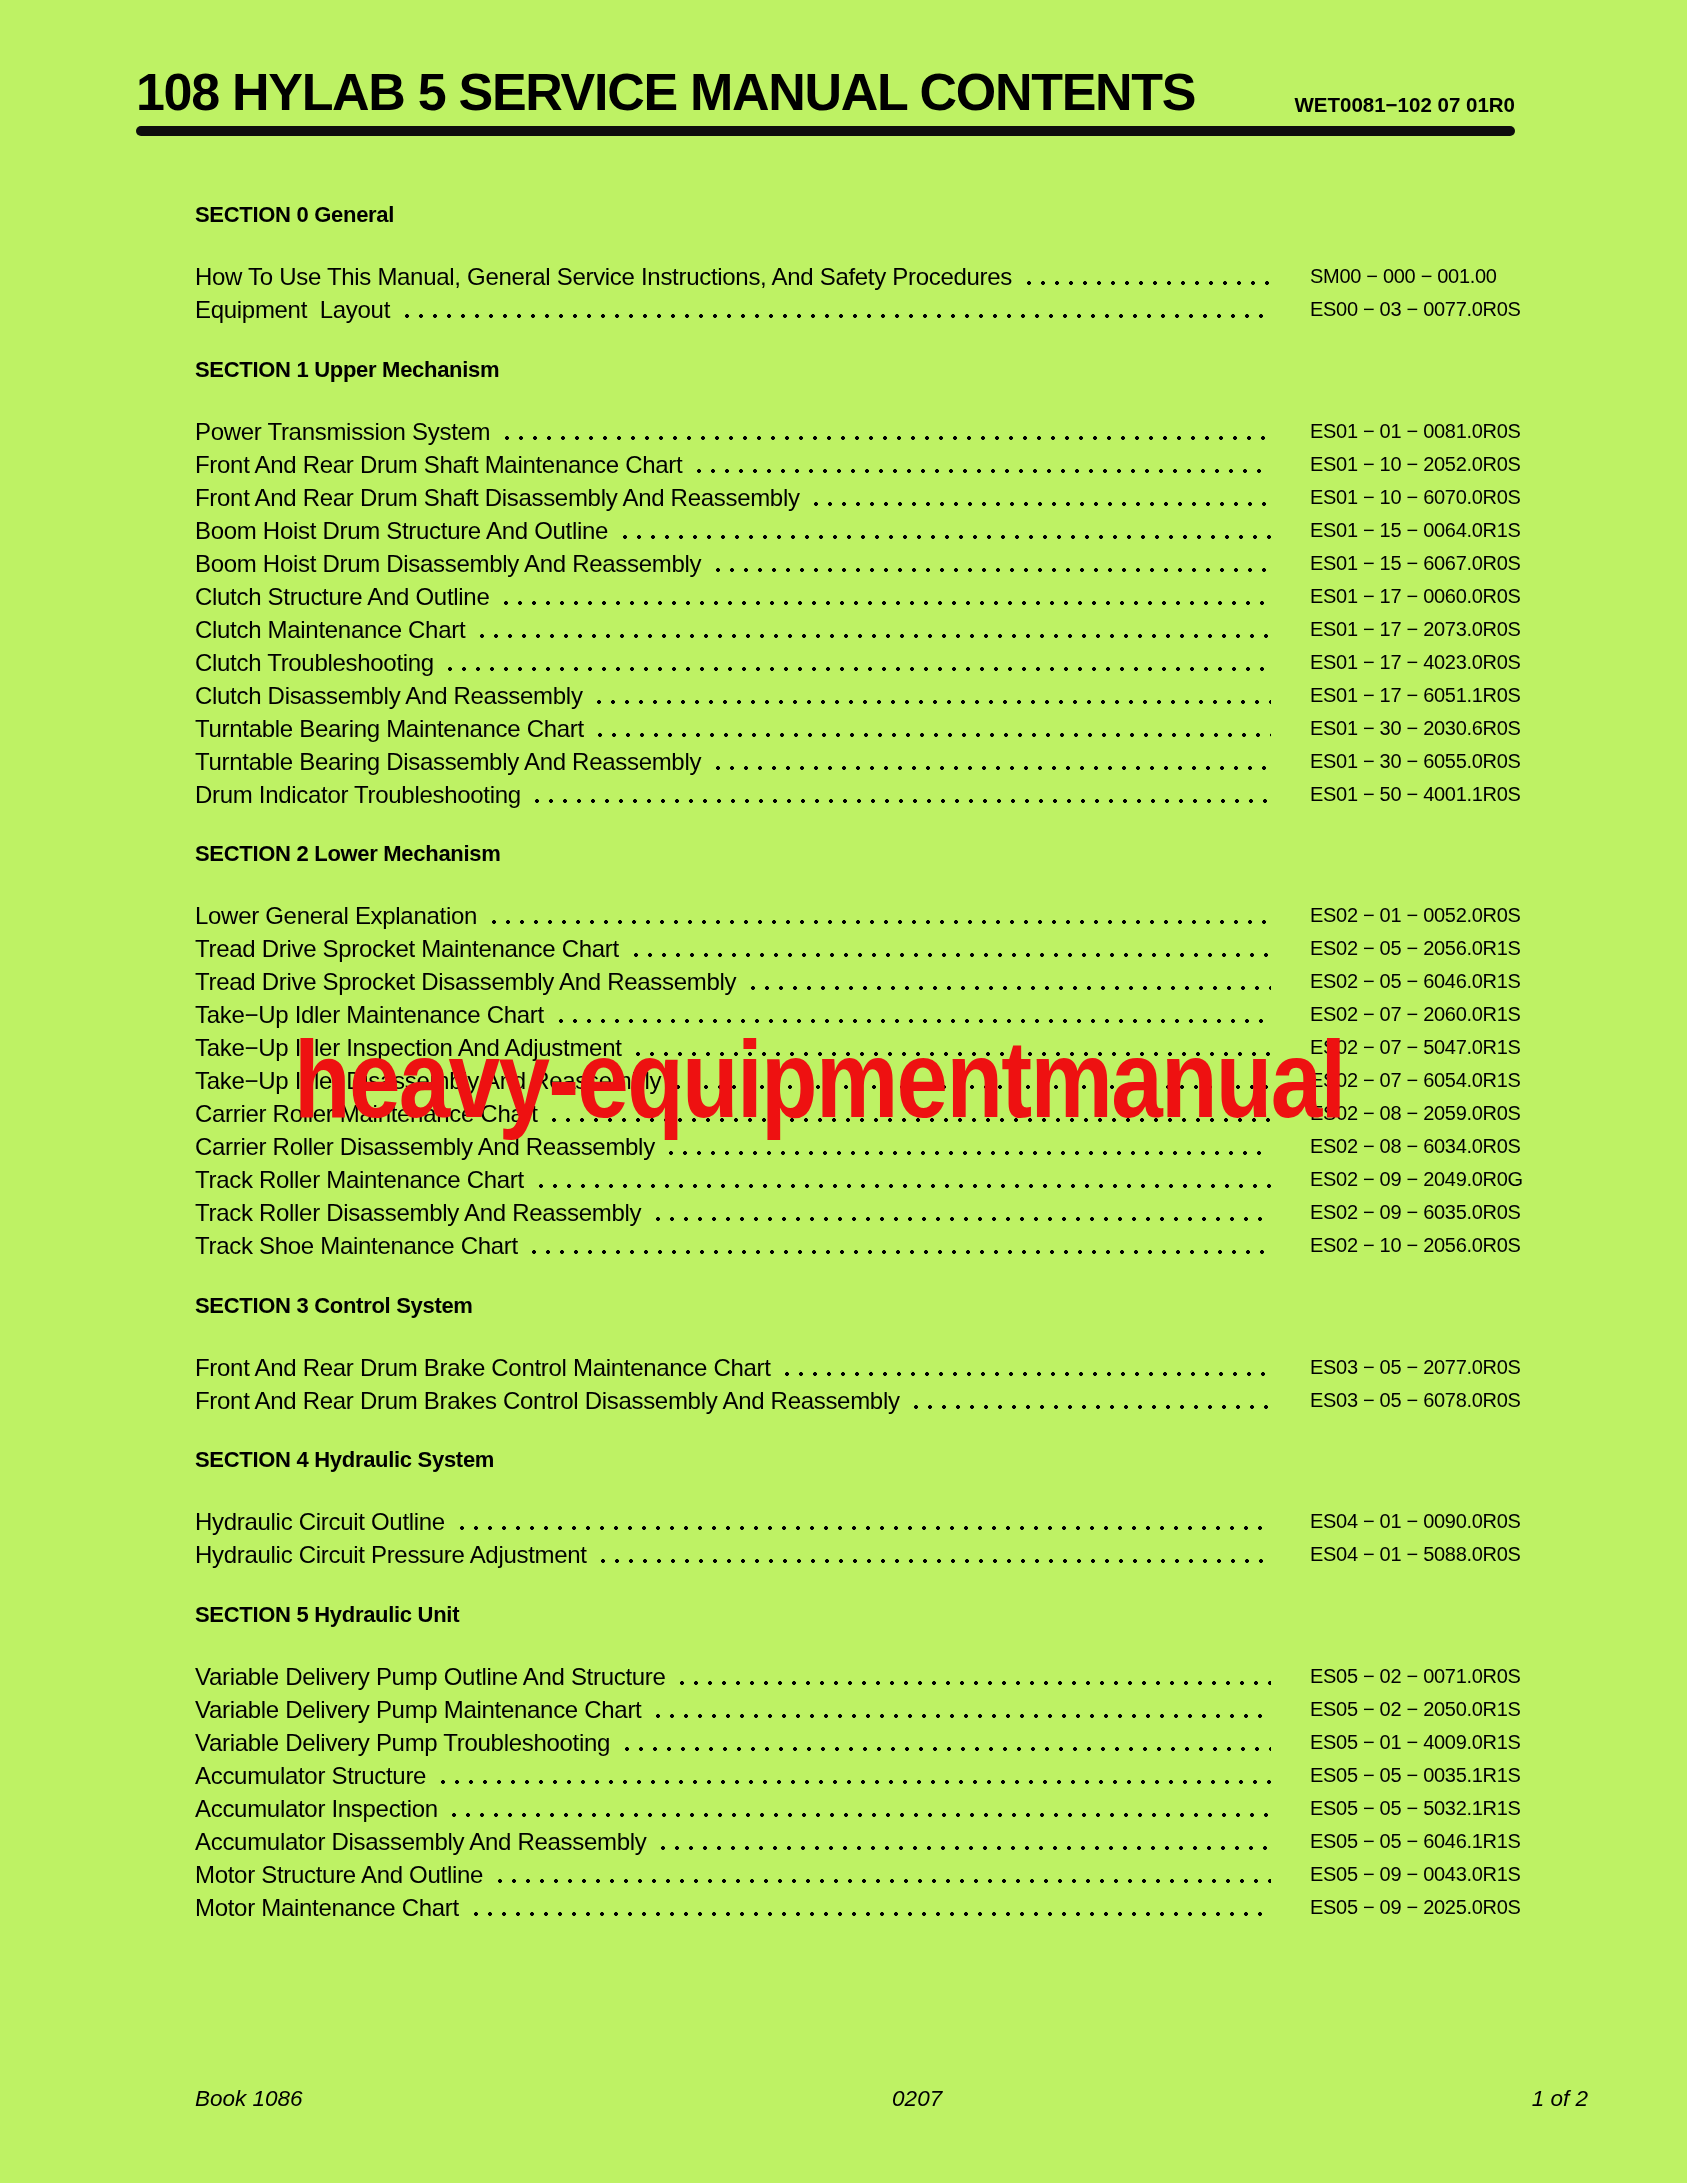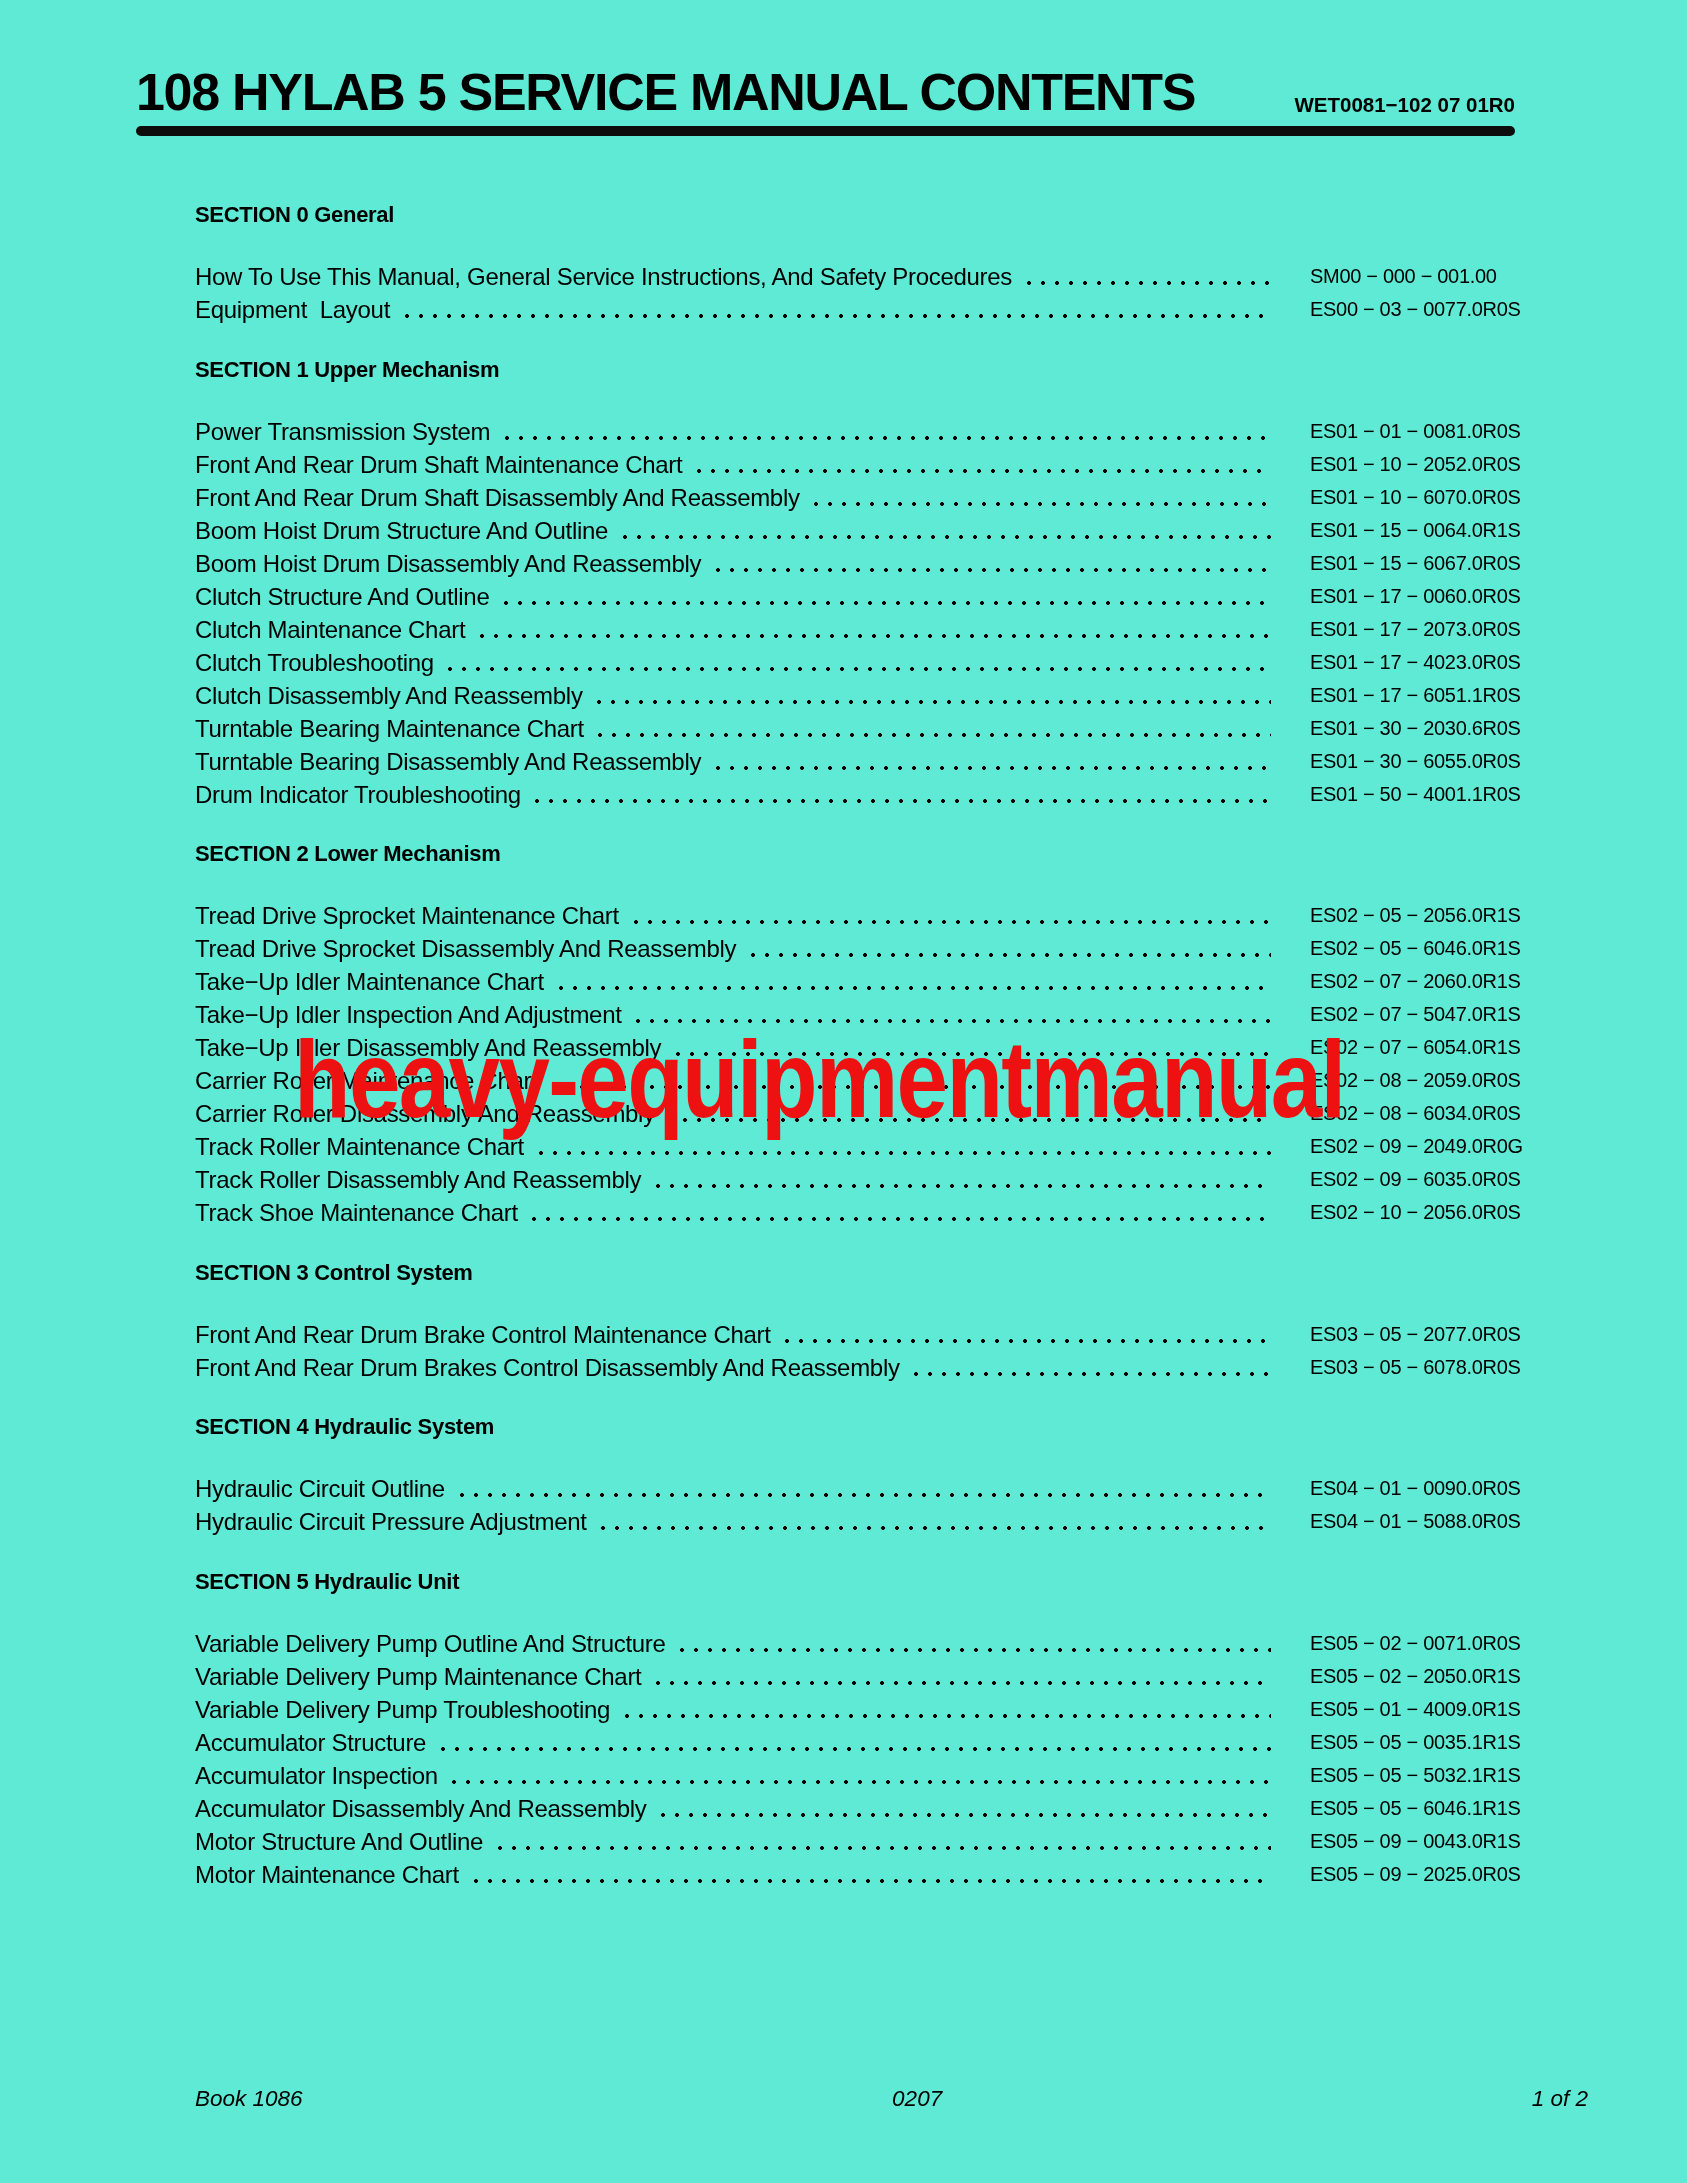--- a/index.html
+++ b/index.html
@@ -4,21 +4,21 @@
 <style>
   html, body { margin: 0; padding: 0; }
   body {
     width: 1687px; height: 2183px;
     background: #ffffff;
     font-family: "Liberation Sans", "DejaVu Sans", sans-serif;
     color: #000;
     position: relative;
     overflow: hidden;
   }
-  .page { position: absolute; inset: 0; background: #5eead4; }
+  .page { position: absolute; inset: 0; background: #bef264; }
 
   
   .header { position: absolute; left: 136px; top: 64px; width: 1379px; }
   .header-row { display: flex; justify-content: space-between; align-items: flex-end; }
   .doc-title {
     font-size: 52px; font-weight: bold; letter-spacing: -1.3px;
     line-height: 57px; white-space: pre;
   }
   .doc-code {
     font-size: 20.5px; font-weight: bold; letter-spacing: 0;
@@ -172,20 +172,25 @@
     <span class="entry-title">Drum Indicator Troubleshooting</span>
     <span class="dot-leader"></span>
     <span class="entry-code">ES01 − 50 − 4001.1R0S</span>
   </div>
 </div>
   </div>
 
   <div class="section">
     <div class="section-heading">SECTION 2 Lower Mechanism</div>
     <div class="section-entries">
+  <div class="entry">
+    <span class="entry-title">Lower General Explanation</span>
+    <span class="dot-leader"></span>
+    <span class="entry-code">ES02 − 01 − 0052.0R0S</span>
+  </div>
 
   <div class="entry">
     <span class="entry-title">Tread Drive Sprocket Maintenance Chart</span>
     <span class="dot-leader"></span>
     <span class="entry-code">ES02 − 05 − 2056.0R1S</span>
   </div>
 
   <div class="entry">
     <span class="entry-title">Tread Drive Sprocket Disassembly And Reassembly</span>
     <span class="dot-leader"></span>

